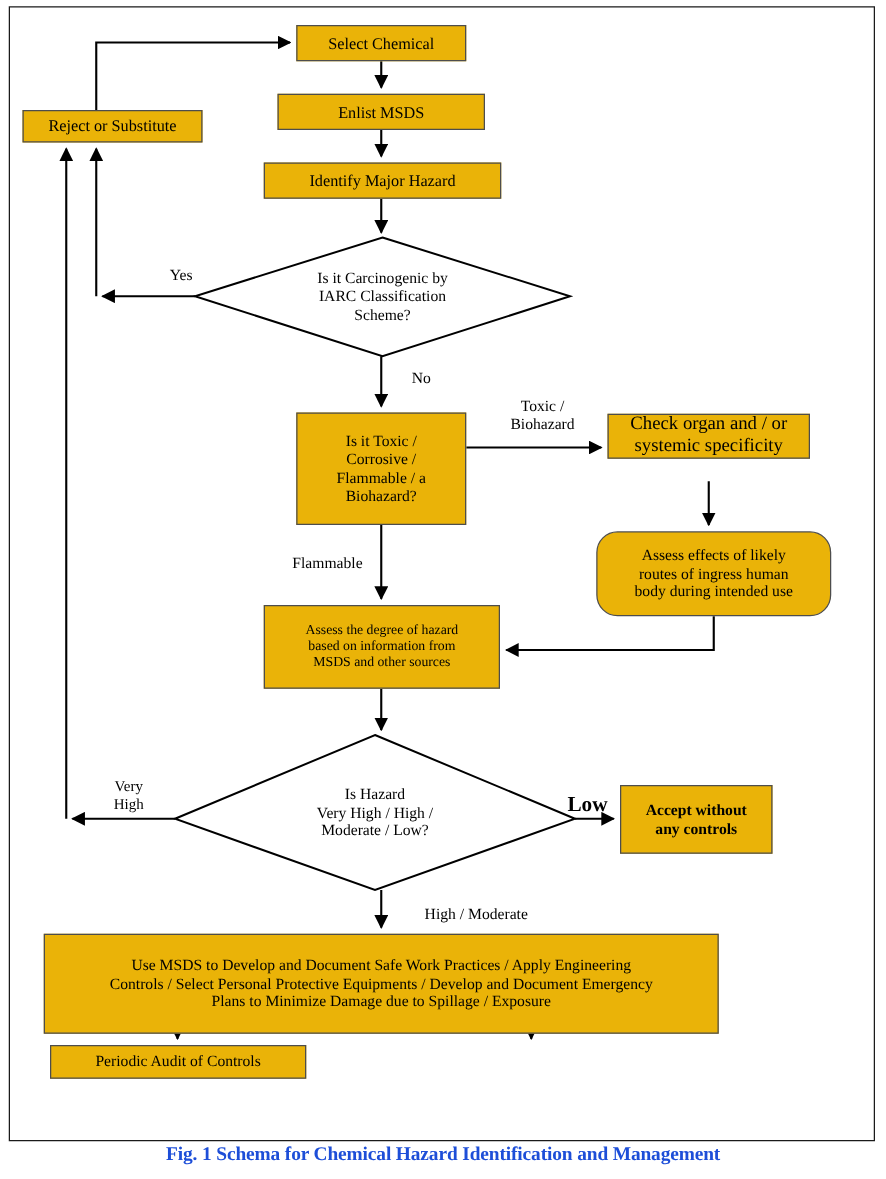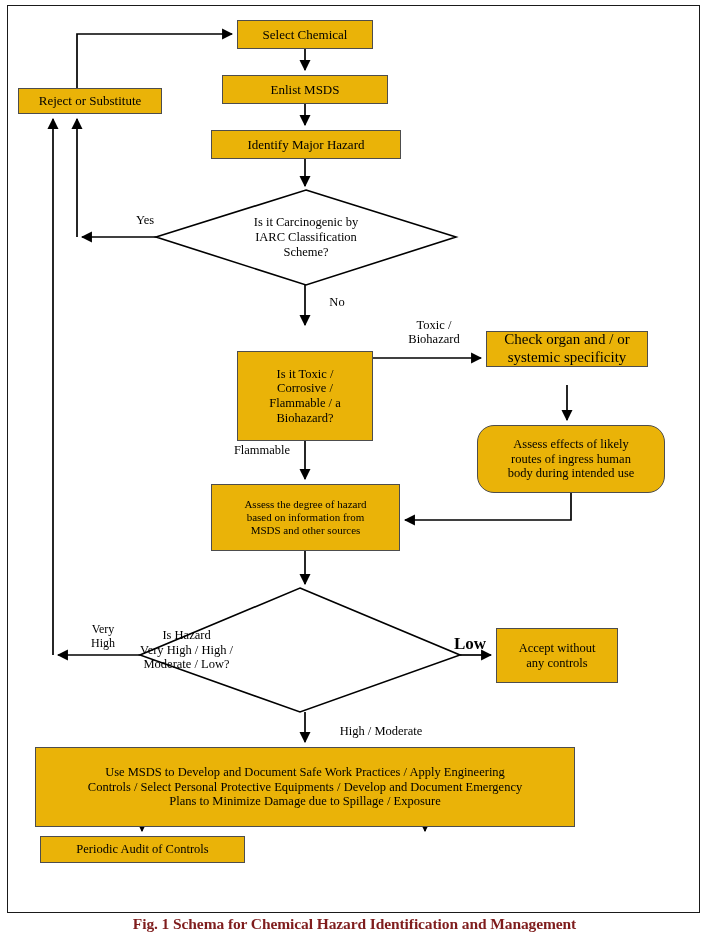--- a/index.html
+++ b/index.html
@@ -68,21 +68,21 @@
   }
   #caption {
     position: absolute;
     left: 0;
     top: 915px;
     width: 709px;
     text-align: center;
     font-weight: bold;
     font-size: 15.5px;
     letter-spacing: -0.1px;
-    color: #7f1d1d;
+    color: #1d4ed8;
   }
 </style>
 </head>
 <body>
 
 <div id="page" style="width: 709px; height: 943px;">
 
   <div id="frame" style="border-color: rgb(26, 26, 26);"></div>
 
   <svg id="svg-layer" viewBox="0 0 709 943" xmlns="http://www.w3.org/2000/svg">
@@ -142,21 +142,21 @@
   </div>
 
   <div class="node" style="left: 211px; top: 130px; width: 190px; height: 29px; font-size: 13px; white-space: pre-line; border-color: rgb(77, 77, 77);">
     <span class="txt">Identify Major Hazard</span>
   </div>
 
   <div class="node" style="left: 18px; top: 88px; width: 144px; height: 26px; font-size: 13px; white-space: pre-line; border-color: rgb(77, 77, 77);">
     <span class="txt">Reject or Substitute</span>
   </div>
 
-  <div class="node" style="left: 237px; top: 330px; width: 136px; height: 90px; font-size: 12.5px; white-space: pre-line; border-color: rgb(77, 77, 77); margin-top: 21px;">
+  <div class="node" style="left: 237px; top: 330px; width: 136px; height: 90px; font-size: 12.5px; white-space: pre-line; border-color: rgb(77, 77, 77);">
     <span class="txt">Is it Toxic /
 Corrosive /
 Flammable / a
 Biohazard?</span>
   </div>
 
   <div class="node" style="left: 486px; top: 331px; width: 162px; height: 36px; font-size: 15px; white-space: pre-line; border-color: rgb(77, 77, 77);">
     <span class="txt">Check organ and / or
 systemic specificity</span>
   </div>
@@ -166,21 +166,21 @@
 routes of ingress human
 body during intended use</span>
   </div>
 
   <div class="node" style="left: 211px; top: 484px; width: 189px; height: 67px; font-size: 11px; white-space: pre-line; border-color: rgb(77, 77, 77);">
     <span class="txt">Assess the degree of hazard
 based on information from
 MSDS and other sources</span>
   </div>
 
-  <div class="node" style="left: 496px; top: 628px; width: 122px; height: 55px; font-size: 12.5px; white-space: pre-line; border-color: rgb(77, 77, 77);">
+  <div class="node" style="left: 496px; top: 628px; width: 122px; height: 55px; font-size: 12.5px; white-space: pre-line; border-color: rgb(77, 77, 77); font-weight: bold;">
     <span class="txt">Accept without
 any controls</span>
   </div>
 
   <div class="node" style="left: 35px; top: 747px; width: 540px; height: 80px; font-size: 12.5px; white-space: pre-line; border-color: rgb(77, 77, 77);">
     <span class="txt">Use MSDS to Develop and Document Safe Work Practices / Apply Engineering
 Controls / Select Personal Protective Equipments / Develop and Document Emergency
 Plans to Minimize Damage due to Spillage / Exposure</span>
   </div>
 
@@ -188,21 +188,21 @@
     <span class="txt">Periodic Audit of Controls</span>
   </div>
 
 
   <div class="diamond-text" style="left: 156px; top: 190px; width: 300px; height: 95px; display: flex; align-items: center; justify-content: center; font-size: 12.5px;">
     <span>Is it Carcinogenic by
 IARC Classification
 Scheme?</span>
   </div>
 
-  <div class="diamond-text" style="left: 140px; top: 588px; width: 320px; height: 124px; display: flex; align-items: center; font-size: 12.5px;">
+  <div class="diamond-text" style="left: 140px; top: 588px; width: 320px; height: 124px; display: flex; align-items: center; justify-content: center; font-size: 12.5px;">
     <span>Is Hazard
 Very High / High /
 Moderate / Low?</span>
   </div>
 
   <div class="lbl" style="left: 125px; top: 213px; width: 40px; font-size: 12.5px;">Yes</div>
   <div class="lbl" style="left: 320px; top: 295px; width: 34px; font-size: 12.5px;">No</div>
   <div class="lbl" style="left: 395px; top: 318px; width: 78px; font-size: 12.5px;">Toxic /
 Biohazard</div>
   <div class="lbl" style="left: 222px; top: 443px; width: 80px; font-size: 12.5px;">Flammable</div>

